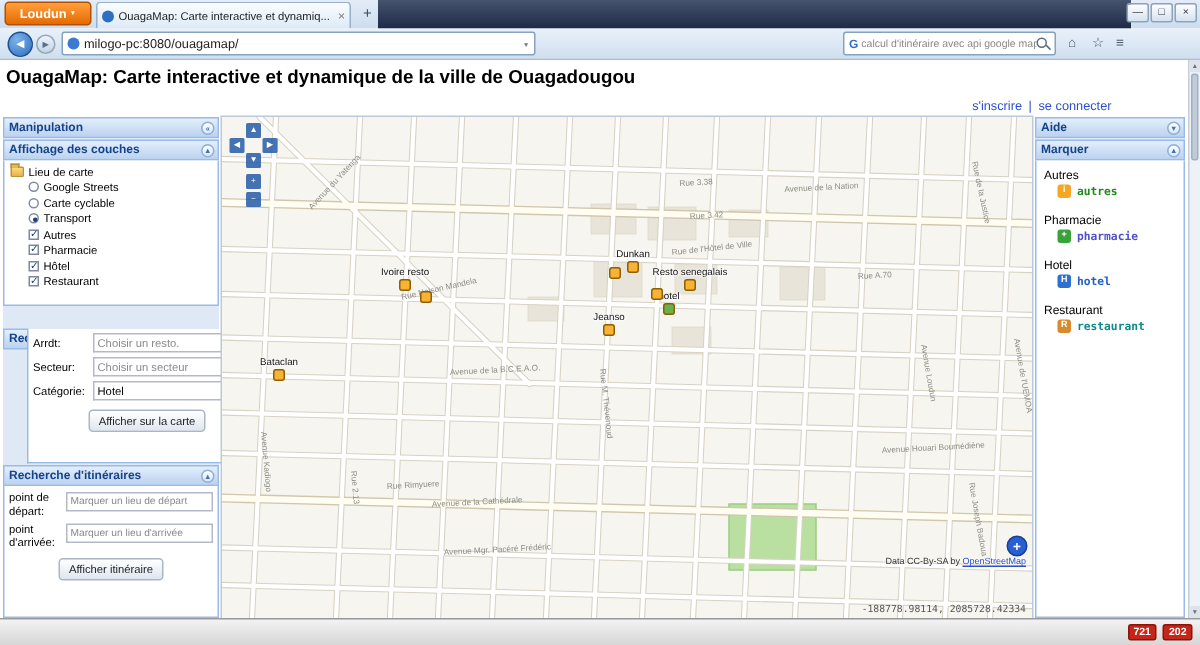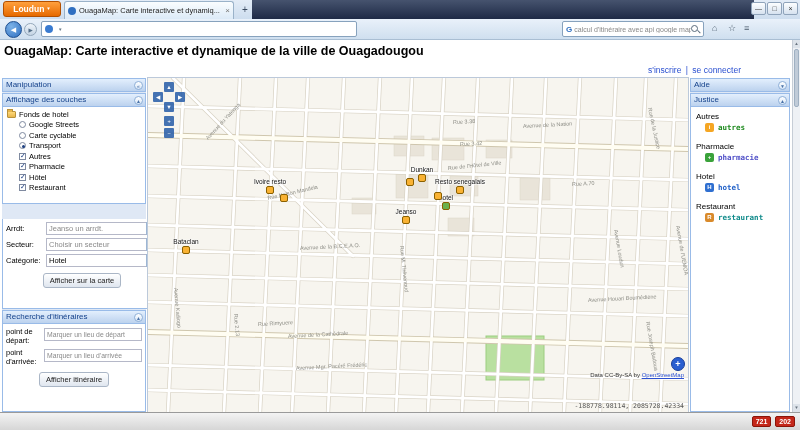--- a/index.html
+++ b/index.html
@@ -44,39 +44,39 @@
   .tbicon{position:absolute;top:23px;font-size:9px;color:#4a5a6a}
 
   
   #page{position:absolute;left:0;top:40px;width:792px;height:372px;background:#fff}
   #page-title{position:absolute;left:4px;top:4px;font-size:12.5px;font-weight:bold;color:#000}
   #authlinks{position:absolute;right:50px;top:25px;font-size:8.5px;color:#2a4fd0}
   #authlinks span{margin:0 1px}
 
   
   .phdr{position:absolute;height:14px;background:linear-gradient(#e3effd,#bcd2ee);border:1px solid #99bbe8;
-    color:#15428b;font-size:8px;font-weight:normal;line-height:12px;padding:0 3px;white-space:nowrap;overflow:hidden}
+    color:#15428b;font-size:8px;font-weight:bold;line-height:12px;padding:0 3px;white-space:nowrap;overflow:hidden}
   .ptool{position:absolute;right:2px;top:2px;width:9px;height:9px;border:1px solid #8fb0d8;border-radius:50%;
     background:linear-gradient(#fff,#d7e6f7);color:#4a72a8;font-size:5px;line-height:8px;text-align:center}
   .pbody{position:absolute;background:#fff;border:1px solid #99bbe8;border-top:none;overflow:hidden}
 
   
   #leftpanel{position:absolute;left:2px;top:38px;width:144px;height:334px;background:#dfe8f5}
   .lp{width:144px}
   #layers-body{left:0;top:29px;width:144px;height:97px;padding-top:2px}
   .trow{display:flex;align-items:center;height:10.5px;font-size:7.5px;color:#000;white-space:nowrap}
   .trow.group{padding-left:4px}
   .trow.item{padding-left:16px}
   .folder-icon{width:9px;height:7px;background:linear-gradient(#ffd97a,#e8b64c);border:1px solid #b9923c;border-radius:1px;margin-right:3px;position:relative;flex:none}
   .folder-icon::before{content:"";position:absolute;top:-3px;left:-1px;width:4px;height:2px;background:#e8b64c;border:1px solid #b9923c;border-bottom:none}
   .cb,.rb{width:7px;height:7px;border:1px solid #7f8aa0;background:#fff;margin-right:3px;position:relative;flex:none}
   .rb{border-radius:50%}
   .cb.checked::after{content:"✓";position:absolute;left:0;top:-2px;font-size:7px;color:#1c3e80}
   .rb.checked::after{content:"";position:absolute;left:1.5px;top:1.5px;width:3px;height:3px;border-radius:50%;background:#1c3e80}
-  #poi-body{left:0;top:141px;width:160px;height:90px}
+  #poi-body{left:16px;top:141px;width:160px;height:90px}
   .frow{display:flex;align-items:center;margin:3px 3px 0 3px;height:13px}
   .flabel{width:40px;font-size:7.5px;color:#000;flex:none}
   .combo{flex:1;display:flex;height:13px}
   .combo-text{flex:1;border:1px solid #b5b8c8;border-right:none;background:#fff;font-size:7.5px;line-height:11px;padding:0 2px;white-space:nowrap;overflow:hidden;color:#000}
   .combo-text.ph{color:#8a8a8a}
   .trigger{width:12px;background:linear-gradient(#dfeeff,#b8d4f2);border:1px solid #9db6d4;color:#3a62a0;font-size:4.5px;line-height:11px;text-align:center;flex:none}
   .pbtn{display:block;margin:6px auto 0;background:linear-gradient(#ffffff,#dfe6ef);border:1px solid #aab6c6;border-radius:3px;
     font-size:7.5px;padding:2px 6px;color:#222;font-family:inherit}
   #route-body{left:0;top:246px;width:144px;height:88px}
   .rrow{display:flex;margin:4px 3px 0 3px}
@@ -139,20 +139,21 @@
     <span>—</span>
     <span>□</span>
     <span>×</span>
   </div>
 </div>
 <div id="row2"></div>
 <div id="back">◀</div>
 <div id="fwd">▶</div>
 <div id="urlbar">
   <span class="fav"></span>
+  <span class="u">milogo-pc:8080/ouagamap/</span>
   <span class="dd">▼</span>
 </div>
 <div id="searchbar">
   <span class="g">G</span>
   <span class="q">calcul d'itinéraire avec api google map</span>
   <span class="mag"></span>
 </div>
 <span class="tbicon" style="left:712px">⌂</span>
 <span class="tbicon" style="left:728px">☆</span>
 <span class="tbicon" style="left:744px">≡</span>
@@ -171,21 +172,21 @@
       <span class="ptool">«</span>
     </div>
     <div class="phdr lp" style="left:0;top:15px">
       <span>Affichage des couches</span>
       <span class="ptool">▲</span>
     </div>
     <div class="pbody" id="layers-body">
       <div id="layer-tree">
           <div class="trow group">
             <span class="folder-icon"></span>
-            <span class="glabel">Fonds de hotel</span>
+            <span class="glabel">Lieu de carte</span>
           </div>
           <div class="trow item">
             <span class="rb"></span>
             <span class="ilabel">Google Streets</span>
           </div>
           <div class="trow item">
             <span class="rb"></span>
             <span class="ilabel">Carte cyclable</span>
           </div>
           <div class="trow item">
@@ -212,21 +213,21 @@
     </div>
     <div class="phdr lp" style="left:0;top:141px">
       <span>Recherche de points d'intérêt</span>
       <span class="ptool">▲</span>
     </div>
     <div class="pbody" id="poi-body">
       <div id="poi-fields">
           <div class="frow">
             <span class="flabel">Arrdt:</span>
             <div class="combo">
-              <span class="combo-text ph">Jeanso un arrdt.</span>
+              <span class="combo-text ph">Choisir un resto.</span>
               <span class="trigger">▼</span>
             </div>
           </div>
           <div class="frow">
             <span class="flabel">Secteur:</span>
             <div class="combo">
               <span class="combo-text ph">Choisir un secteur</span>
               <span class="trigger">▼</span>
             </div>
           </div>
@@ -391,21 +392,21 @@
     </div>
     <div id="coords">-188778.98114, 2085728.42334</div>
   </div>
 
   <div id="rightpanel">
     <div class="phdr rp" style="left:0;top:0">
       <span>Aide</span>
       <span class="ptool">▼</span>
     </div>
     <div class="phdr rp" style="left:0;top:15px">
-      <span>Justice</span>
+      <span>Marquer</span>
       <span class="ptool">▲</span>
     </div>
     <div class="pbody" id="legend-body">
         <div class="lgroup">
           <div class="lgroup-label">Autres</div>
           <div class="lrow">
             <span class="licon" style="background: rgb(245, 166, 35);">i</span>
             <span class="lname" style="color: rgb(31, 138, 31);">autres</span>
           </div>
         </div>

